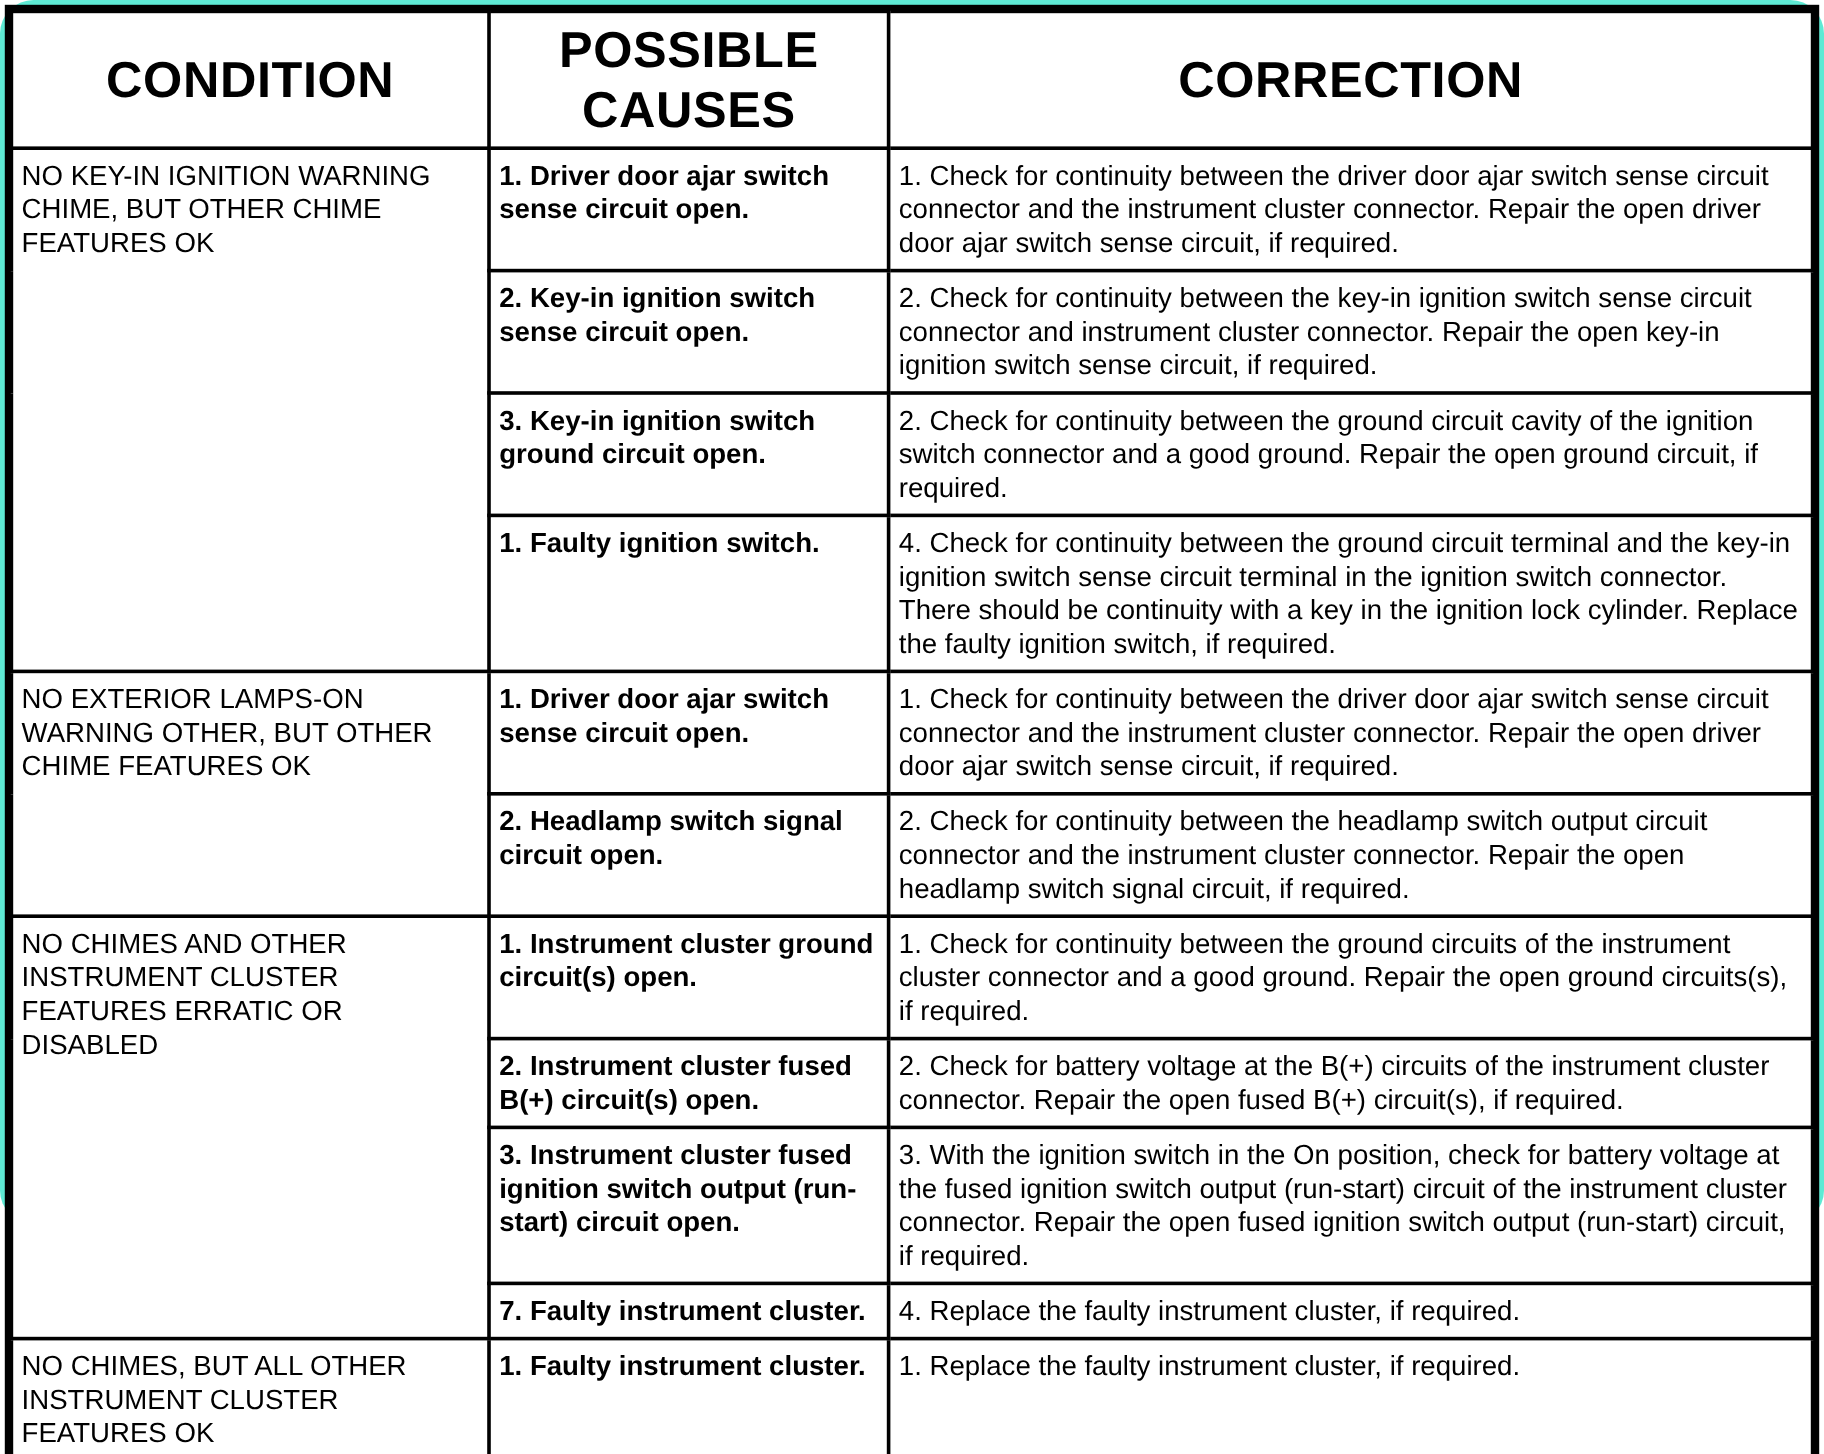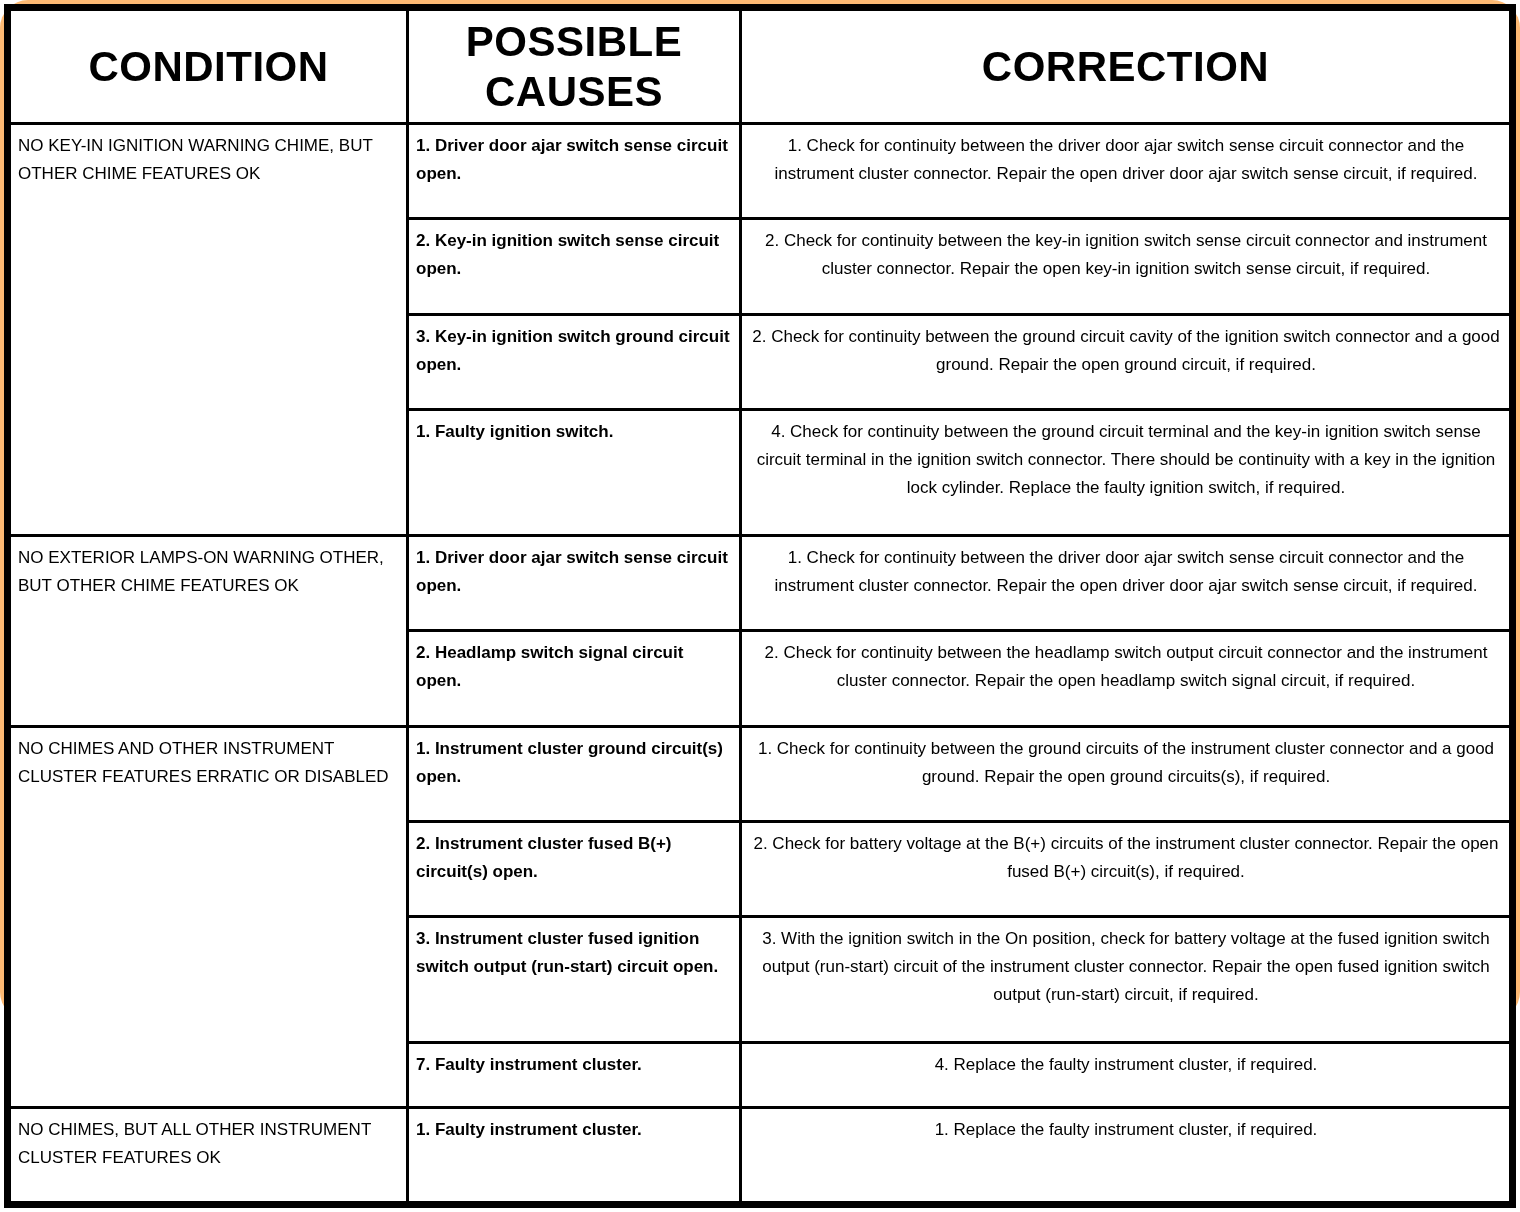--- a/index.html
+++ b/index.html
@@ -10,21 +10,21 @@
     height: 1212px;
     font-family: "Liberation Sans", "DejaVu Sans", sans-serif;
     color: #000000;
   }
   .page {
     position: absolute;
     left: 0;
     top: 0;
     width: 1520px;
     height: 1020px;
-    background: #fdba74;
+    background: #5eead4;
     border-radius: 28px;
   }
   table.diag {
     position: absolute;
     left: 8px;
     top: 8px;
     width: 1504px;
     height: 1196px;
     border-collapse: collapse;
     table-layout: fixed;
@@ -41,36 +41,35 @@
     font-size: 42px;
     font-weight: bold;
     text-align: center;
     vertical-align: middle;
     line-height: 1.18;
     padding: 6px 4px;
     letter-spacing: 0.5px;
   }
   thead tr { height: 100px; }
   table.diag td {
-    font-size: 17px;
+    font-size: 23px;
     line-height: 28px;
     vertical-align: top;
-    padding: 7px 6px 20px 7px;
+    padding: 7px 6px 8px 7px;
     background: #ffffff;
   }
   td.condition {
     padding-right: 10px;
   }
   td.cause {
     padding-right: 12px;
     font-weight: bold;
   }
   td.correction {
     padding-right: 34px;
-    text-align: center;
   }
   col.c-condition { width: 398px; }
   col.c-cause     { width: 333px; }
   col.c-correction{ width: auto;  }
 </style>
 </head>
 <body>
 
 <div class="page">
   <table class="diag">

